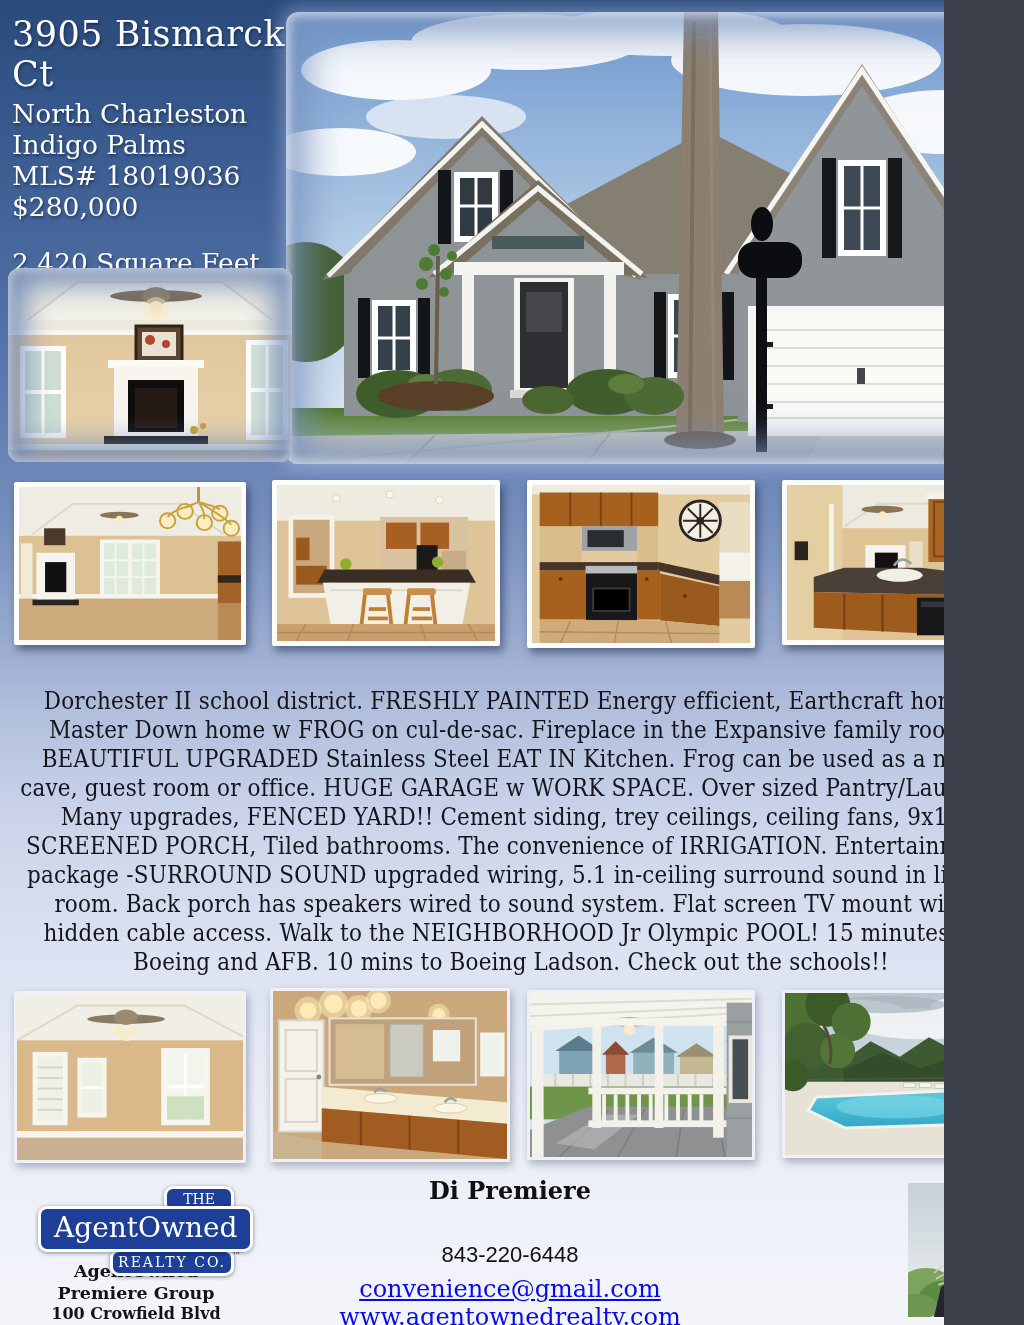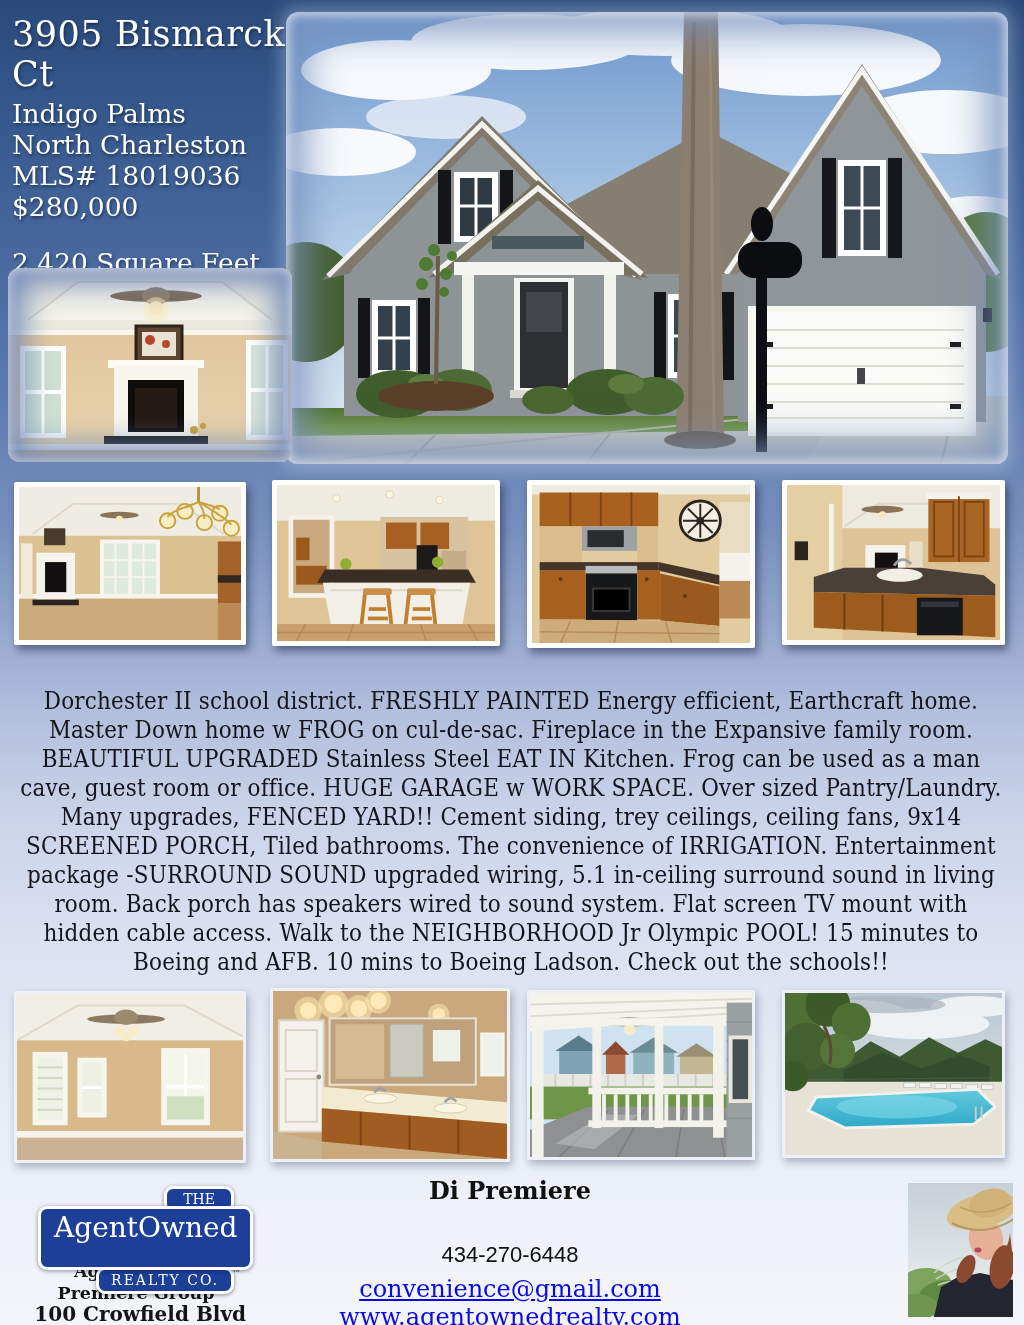--- a/index.html
+++ b/index.html
@@ -1,17 +1,17 @@
 <!DOCTYPE html>
 <html><head>
 <meta charset="utf-8">
 <style>
   html,body { margin:0; padding:0; background:#3a3f4a; }
   .page {
-    position:relative; width:1024px; height:1325px; overflow:hidden;
+    position:relative; width:944px; height:1325px; overflow:hidden;
     font-family:"DejaVu Serif","Liberation Serif",serif;
     background:linear-gradient(180deg,
       #2b4a7b 0%, #35578b 8%, #49699f 20%, #5d7bb0 30%,
       #7890bd 40%, #93a6cd 47%, #b3c0dd 54%, #cbd4ea 62%,
       #dce2f1 72%, #e9edf6 84%, #f3f5fa 100%);
   }
   
   .hero-text { position:absolute; left:12px; top:6px; width:278px; color:#fff;
     text-shadow:1px 2px 3px rgba(8,18,40,.55); }
   .hero-text h1 { margin:8px 0 4px 0; font-size:35px; font-weight:400; letter-spacing:.5px; }
@@ -38,42 +38,42 @@
   .r2p4 { left:782px; top:990px; width:217px; height:162px; }
   
   .desc { position:absolute; top:661px; left:14px; width:1132px;
     transform:scaleX(0.878); transform-origin:0 0;
     text-align:center; font-size:24.5px; line-height:29px; color:#14141c; letter-spacing:.2px; }
   
   .logo-block { position:absolute; left:38px; top:1186px; width:196px; text-align:right; }
   .lg-box { display:inline-block; background:#1d3f98; color:#fff; border:3px solid #fff;
     border-radius:9px; box-shadow:0 1px 4px rgba(0,10,40,.45); position:relative; }
   .lg-the    { font-size:14px; padding:2px 16px 3px; z-index:1; }
-  .lg-name   { font-size:28px; padding:2px 13px 23px; margin-top:-7px; z-index:2; }
-  .lg-realty { font-size:14px; padding:2px 12px 3px; margin-top:-7px; z-index:1; letter-spacing:2px; }
+  .lg-name   { font-size:28px; padding:2px 13px 5px; margin-top:-7px; z-index:2; }
+  .lg-realty { font-size:14px; padding:2px 5px 3px; margin-top:-7px; z-index:1; letter-spacing:2px; }
   .lg-tm { position:absolute; right:-12px; top:-2px; font-size:9px; color:#333; text-shadow:none; }
   .office { position:absolute; left:26px; top:1260px; width:220px; text-align:center;
     color:#141414; font-weight:600; }
   .office .o1 { font-size:17.5px; line-height:22px; }
-  .office .o2, .office .o3 { font-size:20px; line-height:20px;text-align:right; }
+  .office .o2, .office .o3 { font-size:16px; line-height:20px; }
   .agent-block { position:absolute; left:320px; top:1176px; width:380px; text-align:center; color:#101010; }
   .agent-name { font-size:24px; font-weight:700; margin-bottom:37px; }
   .agent-phone { font-family:"Liberation Sans","DejaVu Sans",sans-serif; font-size:22px; margin-bottom:7px; }
   .agent-link { display:block; font-size:24px; line-height:28px; color:#0a0ae6; text-decoration:underline; cursor:pointer; }
   .portrait { left:908px; top:1183px; width:105px; height:134px; }
 </style>
 </head>
 <body>
 
 <div class="page">
 
   <div class="hero-text">
     <h1>3905 Bismarck Ct</h1>
+    <div class="hero-line">North Charleston</div>
     <div class="hero-line">Indigo Palms</div>
-    <div class="hero-line">North Charleston</div>
     <div class="hero-line">MLS# 18019036</div>
     <div class="hero-line">$280,000</div>
     <div class="hero-gap"></div>
     <div class="hero-line">2,420 Square Feet</div>
   </div>
 
   <div class="photo feather photo-main">
     <svg viewBox="0 0 722 452" preserveAspectRatio="none">
       <defs>
         <linearGradient id="sky" x1="0" y1="0" x2="0" y2="1">
@@ -651,21 +651,21 @@
   </div>
 
   <div class="office">
     <div class="o1">AgentOwned Premiere Group</div>
     <div class="o2">100 Crowfield Blvd</div>
     <div class="o3">Goose Creek, SC 29445</div>
   </div>
 
   <div class="agent-block">
     <div class="agent-name">Di Premiere</div>
-    <div class="agent-phone">434-270-6448</div>
+    <div class="agent-phone">843-220-6448</div>
     <a class="agent-link">convenience@gmail.com</a>
     <a class="agent-link">www.agentownedrealty.com</a>
   </div>
 
   <div class="photo portrait">
     <svg viewBox="0 0 105 134" preserveAspectRatio="none">
       <defs>
         <linearGradient id="asky" x1="0" y1="0" x2="0" y2="1">
           <stop offset="0" stop-color="#c6d0d6"></stop>
             <stop offset="1" stop-color="#eef1f2"></stop>

